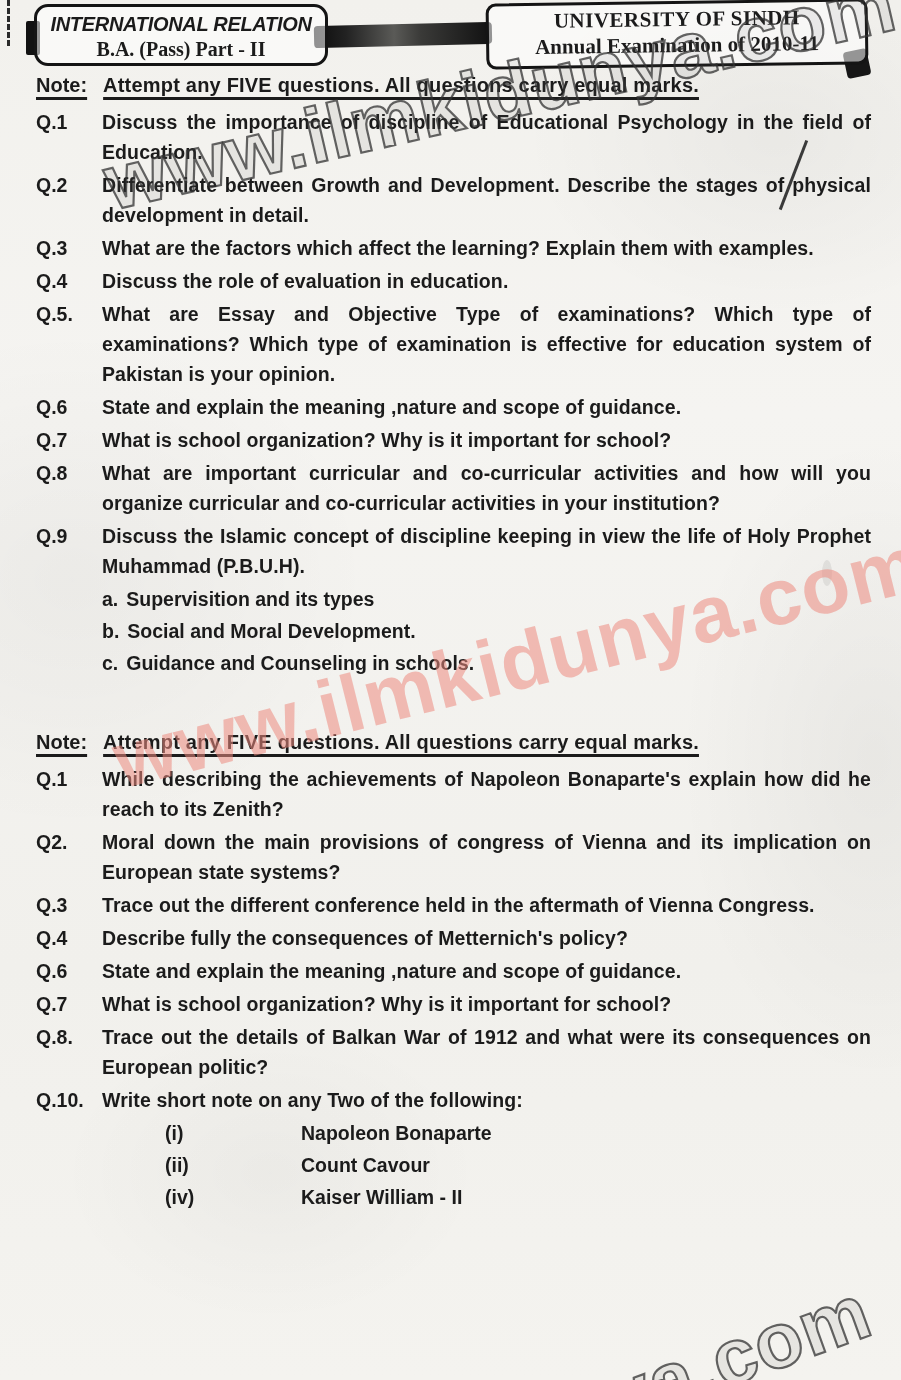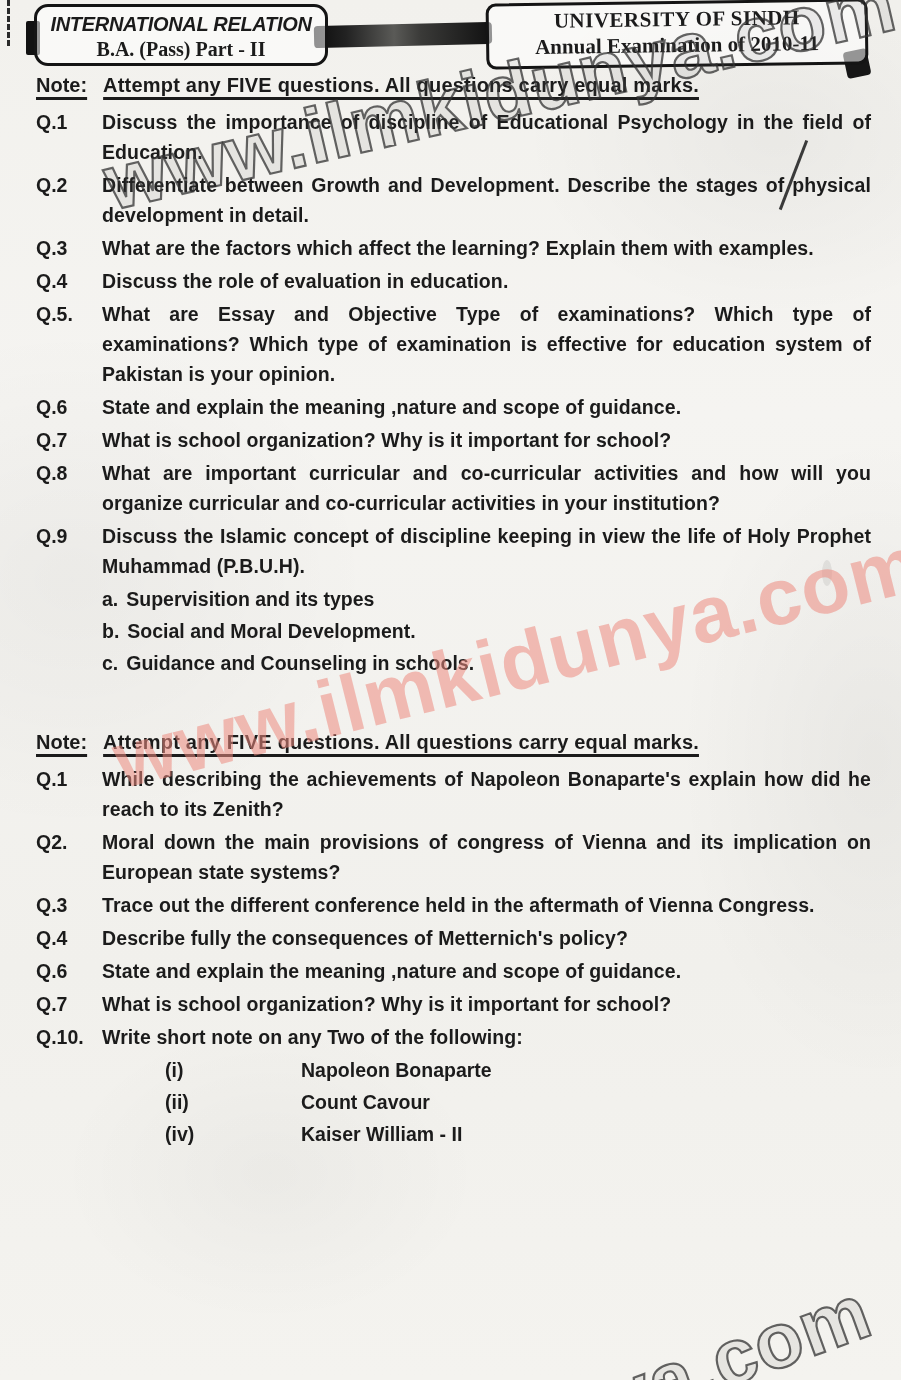--- a/index.html
+++ b/index.html
@@ -151,20 +151,24 @@
     </div>
     <div class="q">
       <span class="qnum">Q.6</span>
       <span class="qtext">State and explain the meaning ,nature and scope of guidance.</span>
     </div>
     <div class="q">
       <span class="qnum">Q.7</span>
       <span class="qtext">What is school organization? Why is it important for school?</span>
     </div>
     <div class="q">
+      <span class="qnum">Q.8.</span>
+      <span class="qtext">Trace out the details of Balkan War of 1912 and what were its consequences on European politic?</span>
+    </div>
+    <div class="q">
       <span class="qnum">Q.10.</span>
       <span class="qtext">Write short note on any Two of the following:</span>
     </div>
     <div class="subitem2">
       <span class="sub-label">(i)</span>
       <span class="sub-text">Napoleon Bonaparte</span>
     </div>
     <div class="subitem2">
       <span class="sub-label">(ii)</span>
       <span class="sub-text">Count Cavour</span>

